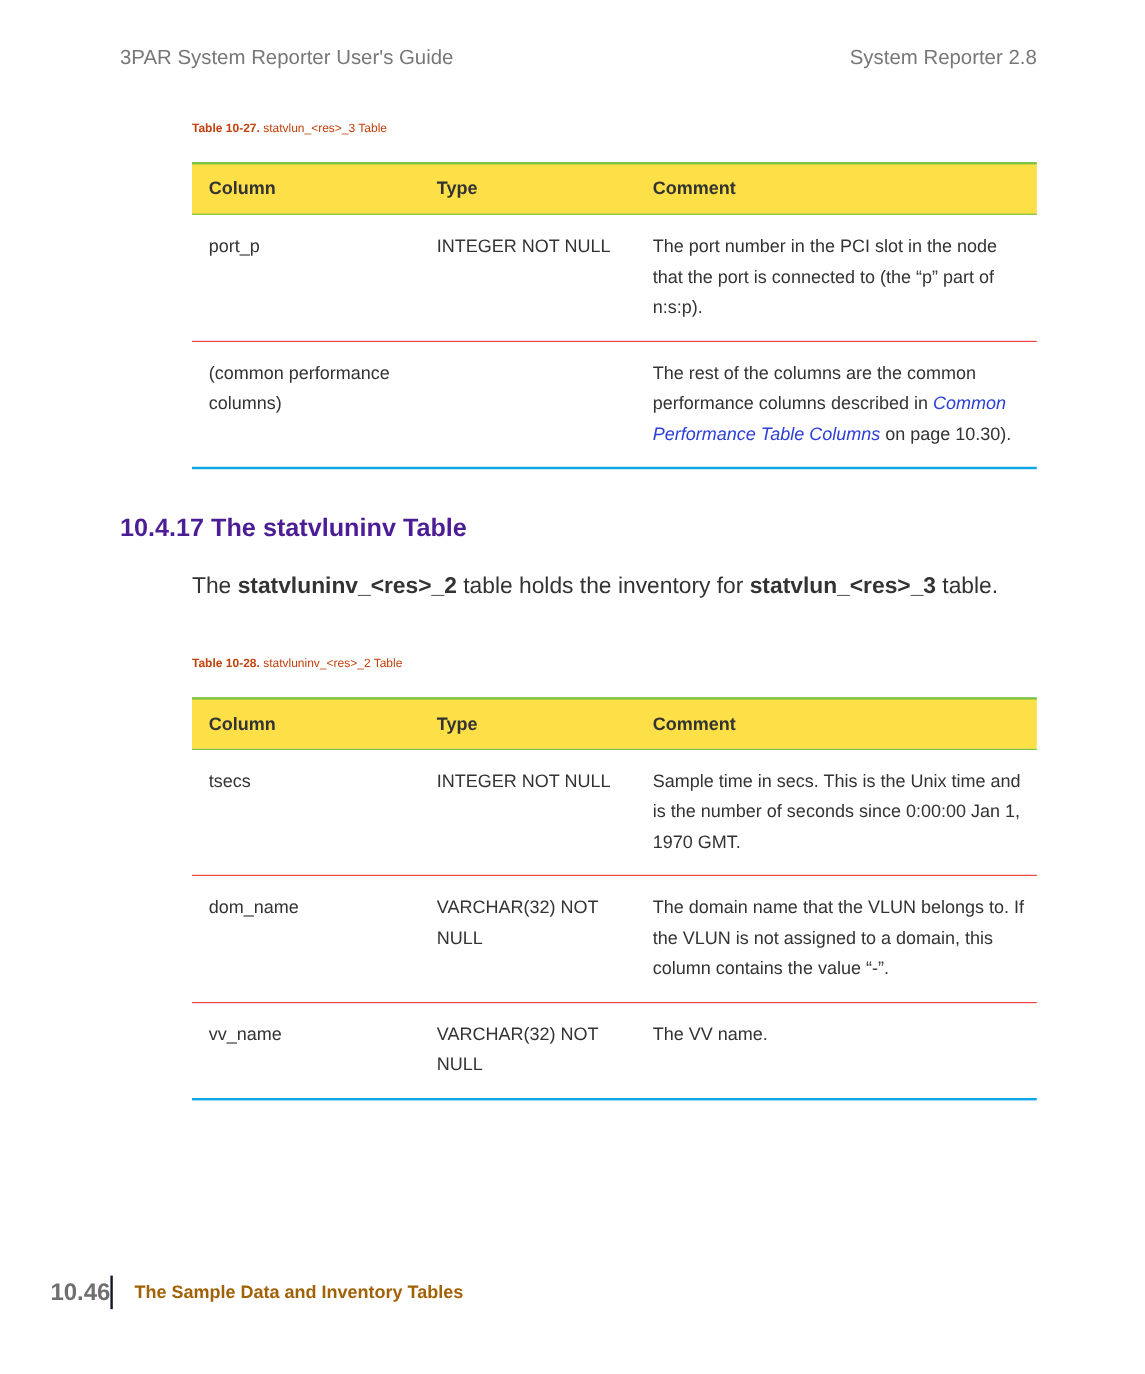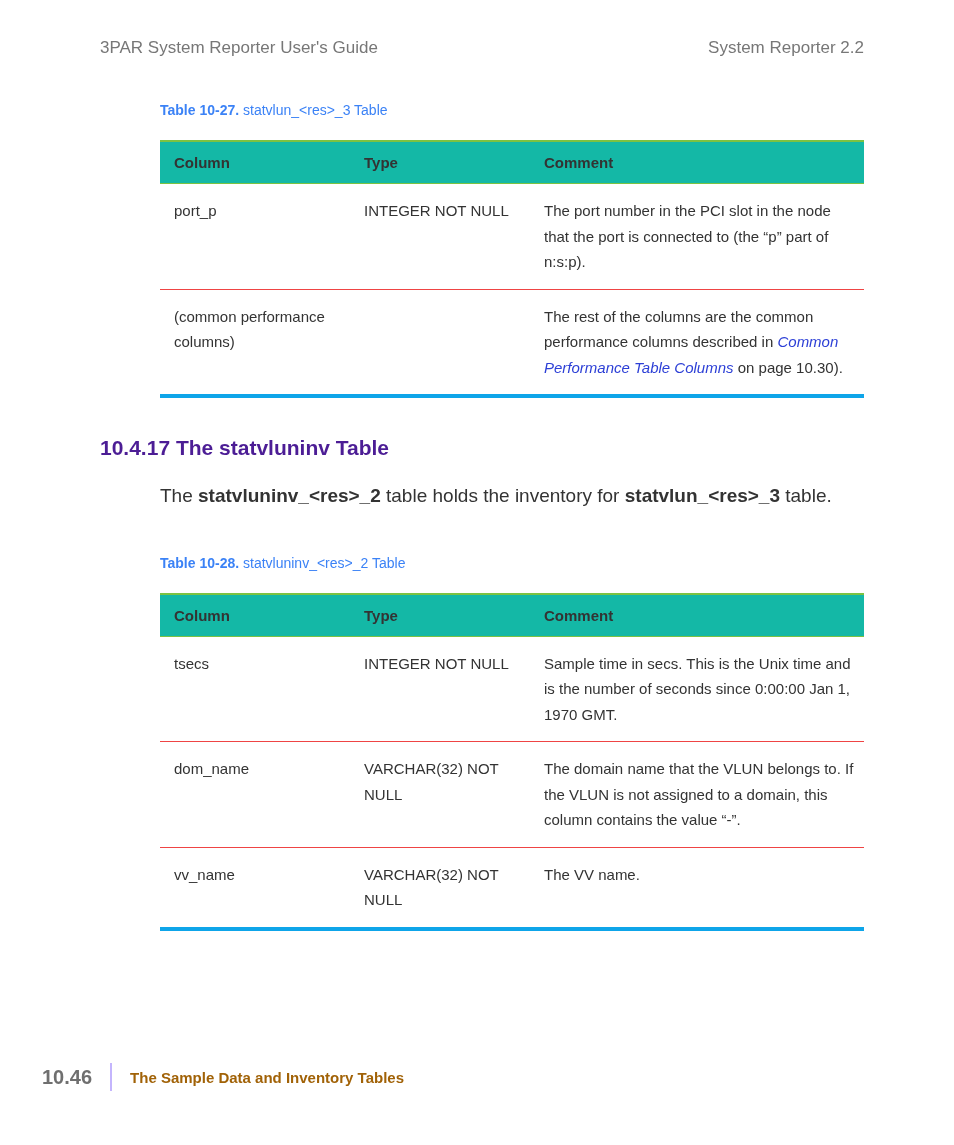--- a/index.html
+++ b/index.html
@@ -6,44 +6,44 @@
     body {
       font-family: "Myriad Pro", "Segoe UI", -apple-system, sans-serif;
       width: 954px;
       height: 1145px;
       background: #fff;
       color: #333;
       position: relative;
       padding: 38px 90px 0 100px;
     }
     .hdr { display: flex; justify-content: space-between; font-size: 17px; color: #777; margin-bottom: 44px; }
-    .caption { font-size: 14px; color: #3b82f6; margin: 0 0 22px 60px; }
+    .caption { font-size: 10px; color: #c2410c; margin: 0 0 22px 60px; }
     .caption b { font-weight: 700; }
     table {
       width: 704px;
       margin-left: 60px;
       border-collapse: collapse;
       font-size: 15px;
       color: #333;
     }
-    thead tr { background: #14b8a6; }
+    thead tr { background: #fde047; }
     thead th {
       text-align: left;
       font-weight: 700;
       padding: 12px 10px 12px 14px;
       border-top: 2px solid #7cc242;
       border-bottom: 1px solid #7cc242;
     }
     tbody td {
       vertical-align: top;
       padding: 14px 10px 14px 14px;
       border-bottom: 1px solid #ef4444;
       line-height: 1.7;
     }
-    tbody tr:last-child td { border-bottom: 4px solid #0ea5e9; }
+    tbody tr:last-child td { border-bottom: 2px solid #0ea5e9; }
     .col-a { width: 190px; }
     .col-b { width: 180px; }
     .col-c { width: auto; }
     .xref { color: #2c3fd6; font-style: italic; }
     h2 {
       font-size: 21px;
       font-weight: 700;
       color: #4c1d95;
       margin: 38px 0 22px 0;
     }
@@ -53,37 +53,36 @@
       position: absolute;
       left: 42px;
       bottom: 54px;
       display: flex;
       align-items: center;
     }
     .pagenum {
       font-size: 20px;
       font-weight: 700;
       color: #6f6f6f;
-      padding-right: 18px;
-      border-right: 2px solid #c4b5fd;
+      border-right: 2px solid #0f172a;
       line-height: 28px;
     }
     .section-link {
       font-size: 15px;
       font-weight: 700;
       color: #a16207;
       padding-left: 18px;
     }
   </style>
 </head>
 <body>
 
 <div class="hdr">
   <span>3PAR System Reporter User's Guide</span>
-  <span>System Reporter 2.2</span>
+  <span>System Reporter 2.8</span>
 </div>
 
 <p class="caption">
   <b>Table 10-27.</b><span> statvlun_&lt;res&gt;_3 Table</span>
 </p>
 
 <table>
   <colgroup>
       <col class="col-a">
       <col class="col-b">

